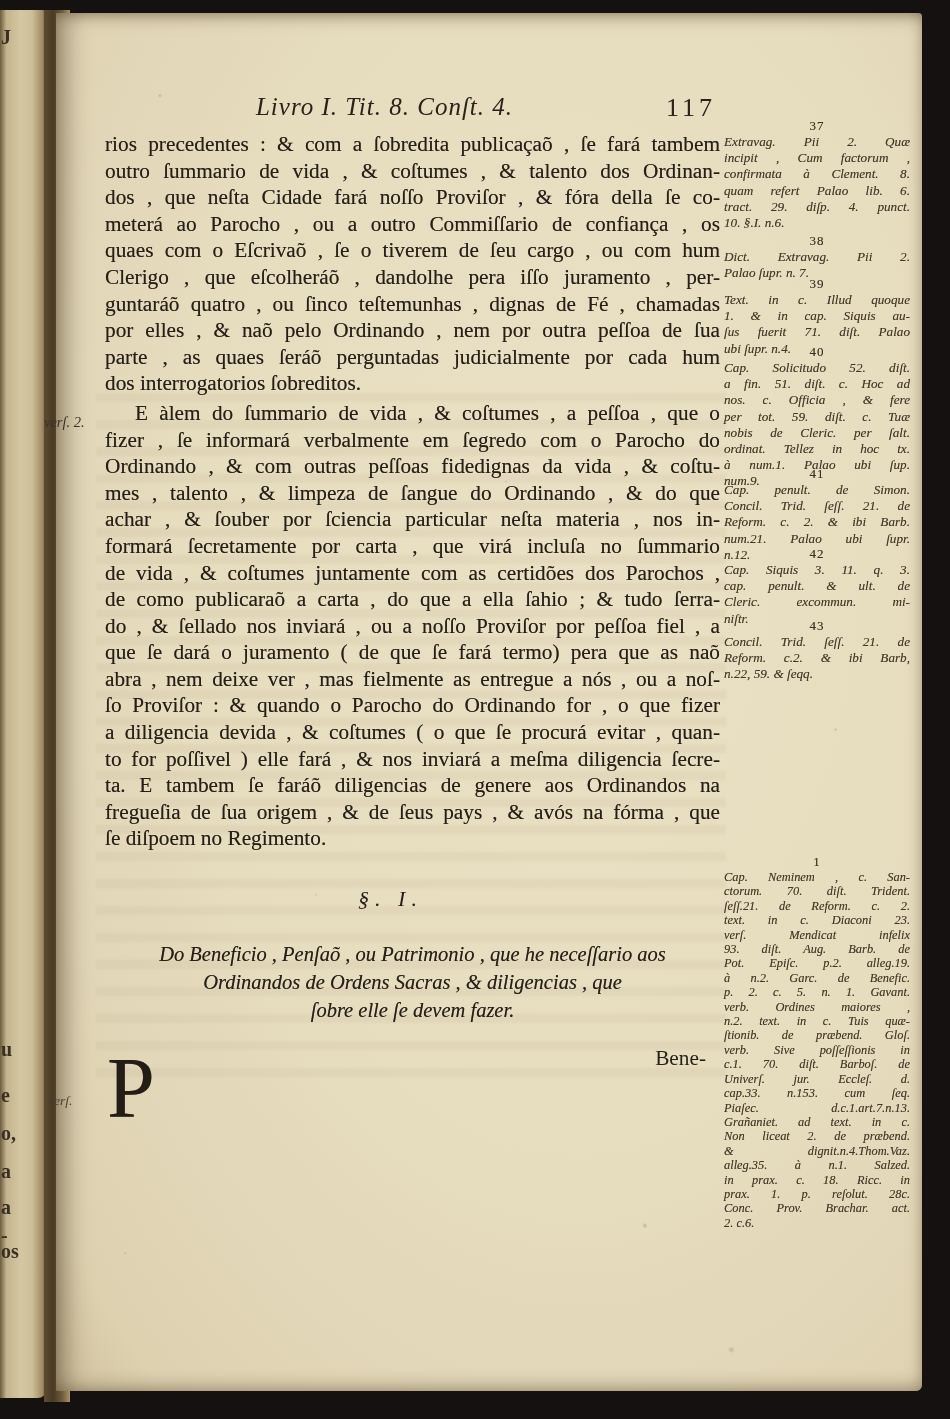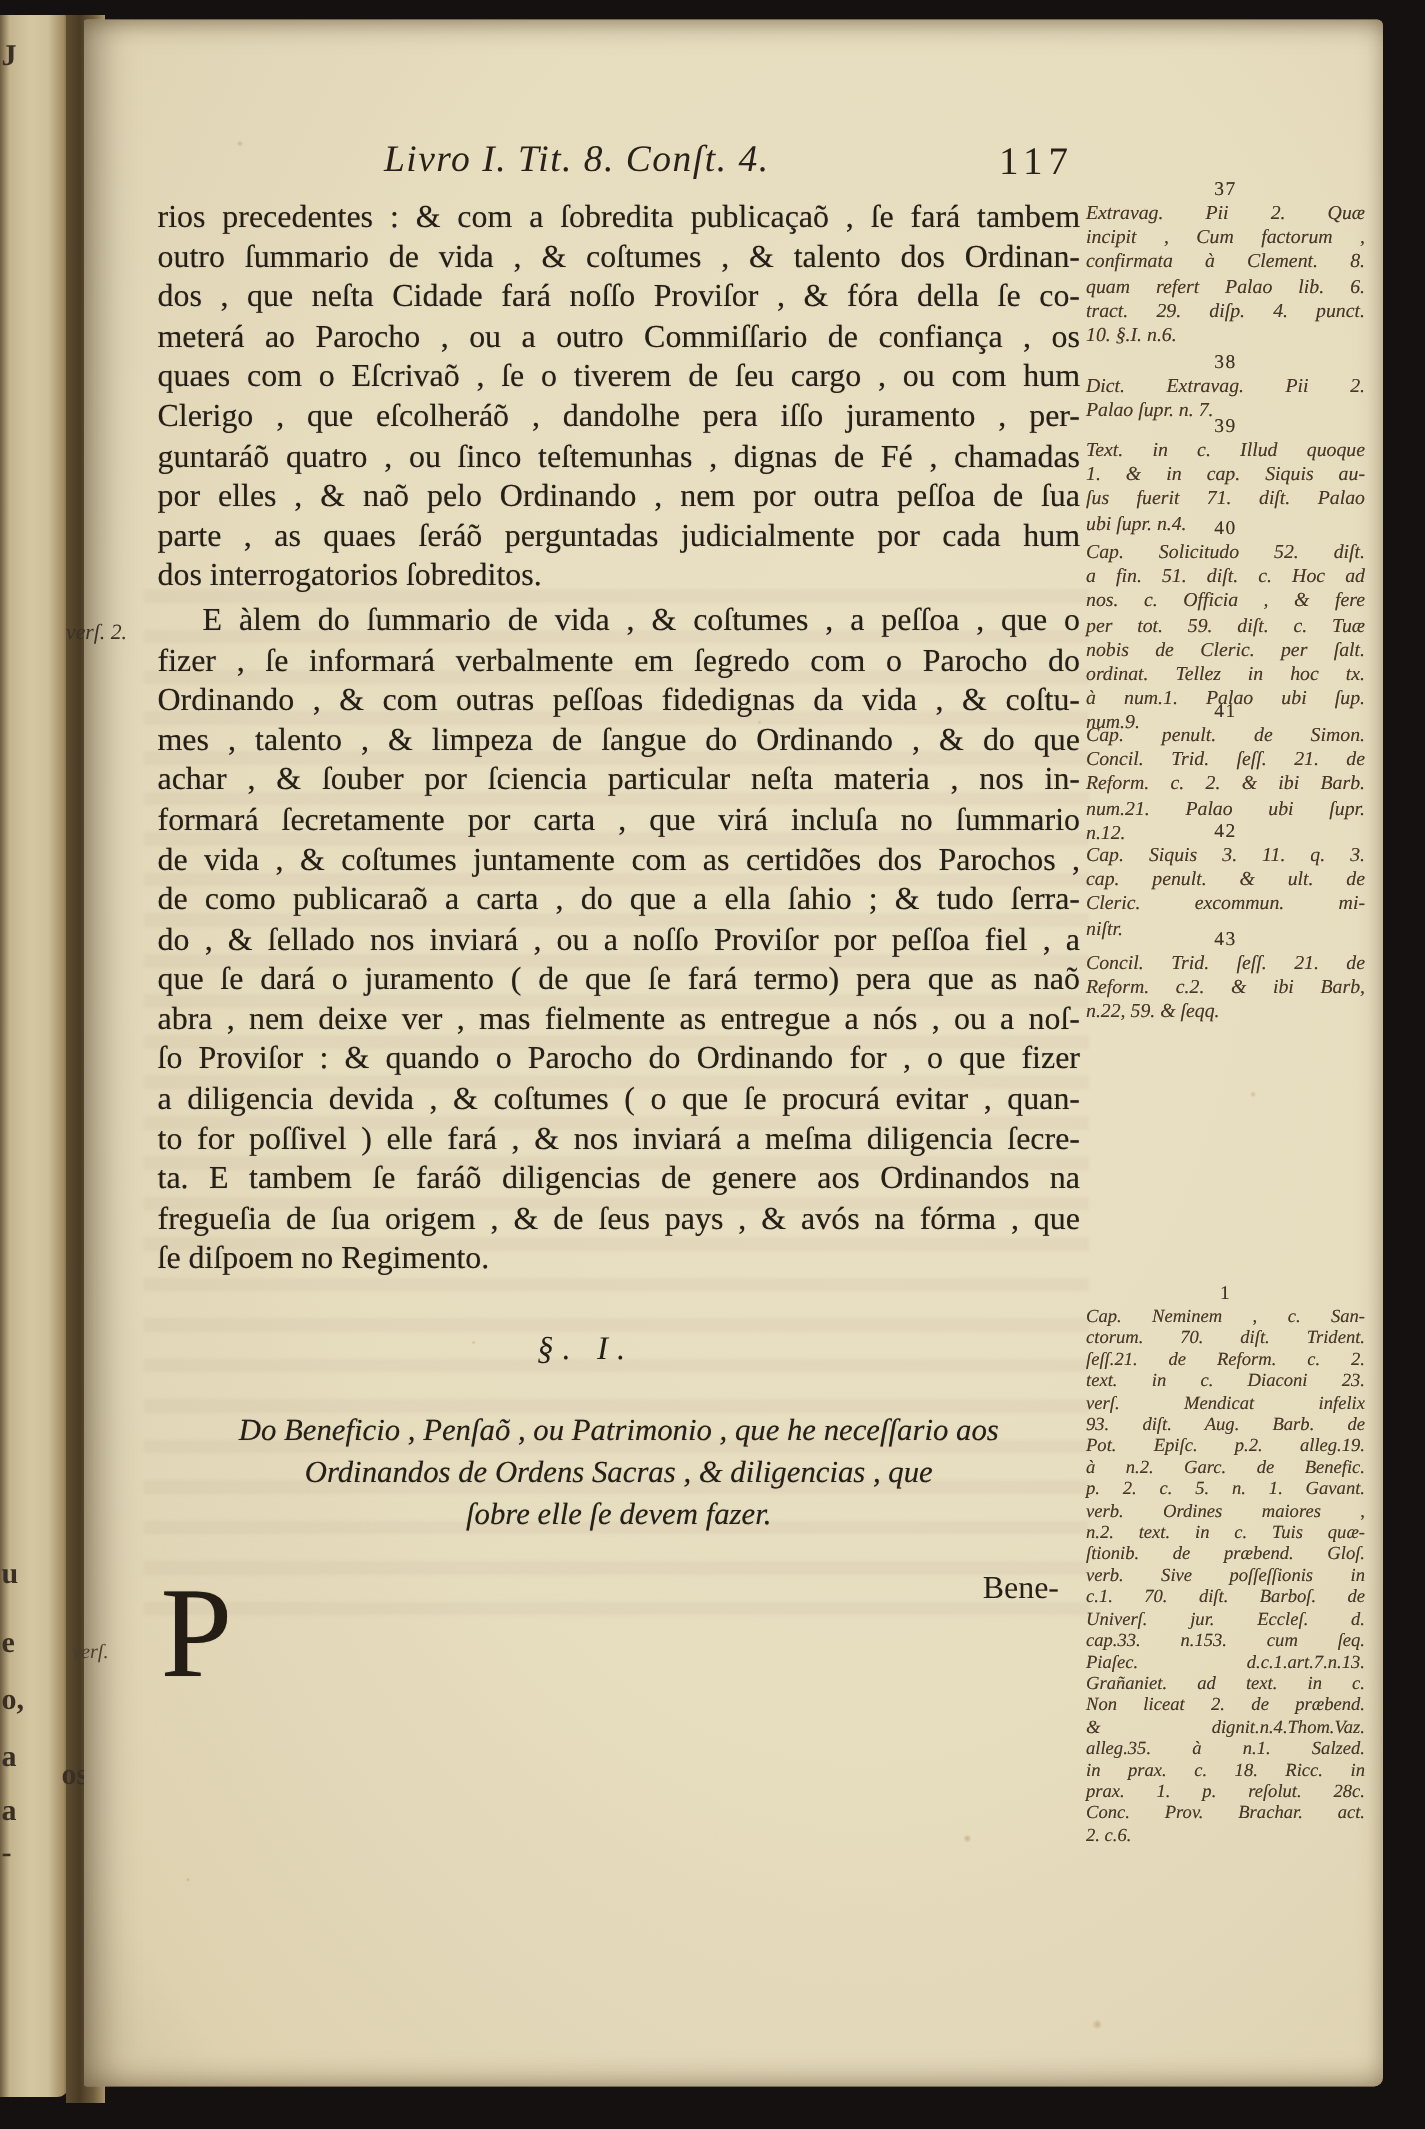--- a/index.html
+++ b/index.html
@@ -84,21 +84,21 @@
   <div class="facing-edge"></div>
   <div class="gutter-shadow"></div>
   <div>
       <span class="gl" style="top: 26px;">J</span>
       <span class="gl" style="top: 1038px;">u</span>
       <span class="gl" style="top: 1084px;">e</span>
       <span class="gl" style="top: 1122px;">o,</span>
       <span class="gl" style="top: 1160px;">a</span>
       <span class="gl" style="top: 1196px;">a</span>
       <span class="gl" style="top: 1224px;">-</span>
-      <span class="gl" style="top: 1172px; margin-left: 40px;">os</span>
+      <span class="gl" style="top: 1240px;">os</span>
     </div>
 
   <div class="page">
     <div class="showthrough"></div>
 
     <div class="page-header">
       <div class="running-title">Livro I. Tit. 8. Conſt. 4.</div>
       <div class="page-number">117</div>
     </div>
 

